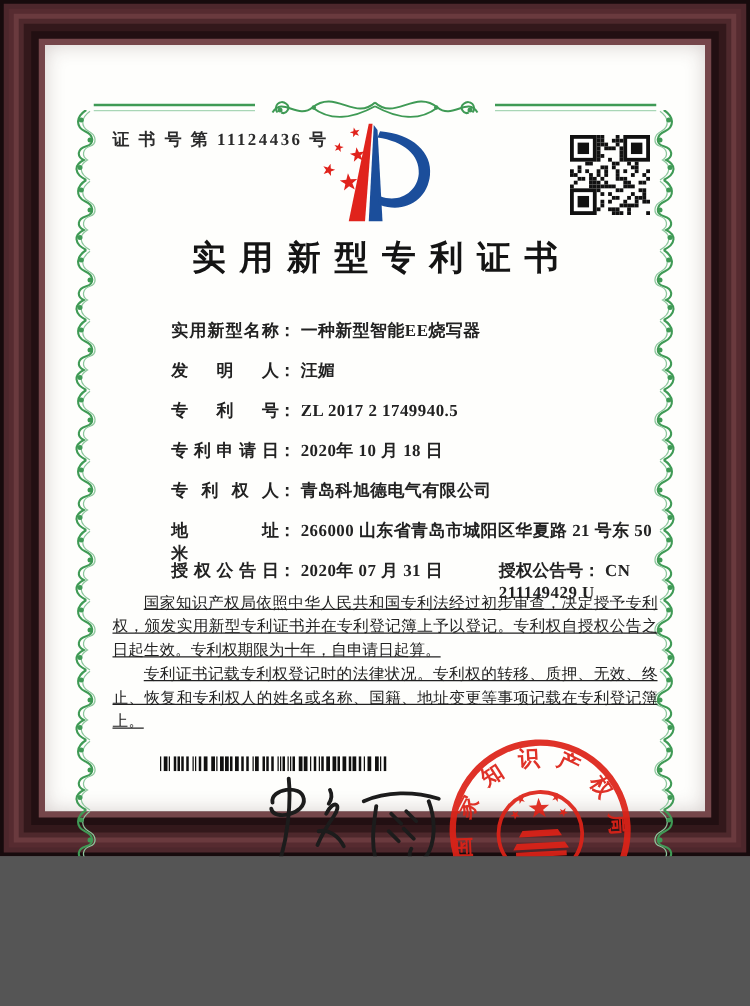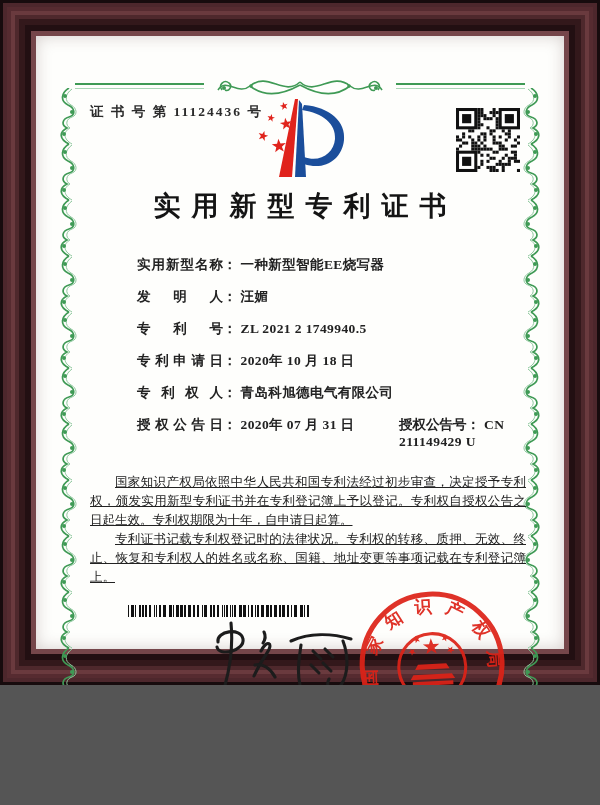--- a/index.html
+++ b/index.html
@@ -274,27 +274,30 @@
     <div class="title">实用新型专利证书</div>
 
     <div class="rows">
       <div class="frow">
         <span class="flabel">实用新型名称</span><span class="fcolon">：</span><span class="fvalue">一种新型智能EE烧写器</span>
       </div>
       <div class="frow">
         <span class="flabel">发 明 人</span><span class="fcolon">：</span><span class="fvalue">汪媚</span>
       </div>
       <div class="frow">
-        <span class="flabel">专 利 号</span><span class="fcolon">：</span><span class="fvalue">ZL 2021 2 1749940.5</span>
+        <span class="flabel">专 利 号</span><span class="fcolon">：</span><span class="fvalue">ZL 2017 2 1749940.5</span>
       </div>
       <div class="frow">
         <span class="flabel">专利申请日</span><span class="fcolon">：</span><span class="fvalue">2020年 10 月 18 日</span>
       </div>
       <div class="frow">
         <span class="flabel">专 利 权 人</span><span class="fcolon">：</span><span class="fvalue">青岛科旭德电气有限公司</span>
+      </div>
+      <div class="frow">
+        <span class="flabel">地 址</span><span class="fcolon">：</span><span class="fvalue">266000 山东省青岛市城阳区华夏路 21 号东 50 米</span>
       </div>
       <div class="frow">
         <span>
           <span class="flabel">授权公告日</span><span class="fcolon">：</span><span class="fvalue">2020年 07 月 31 日</span>
         </span>
         <span class="grant-right">
           <span>授权公告号</span><span class="fcolon">：</span><span class="fvalue">CN 211149429 U</span>
         </span>
       </div>
     </div>

